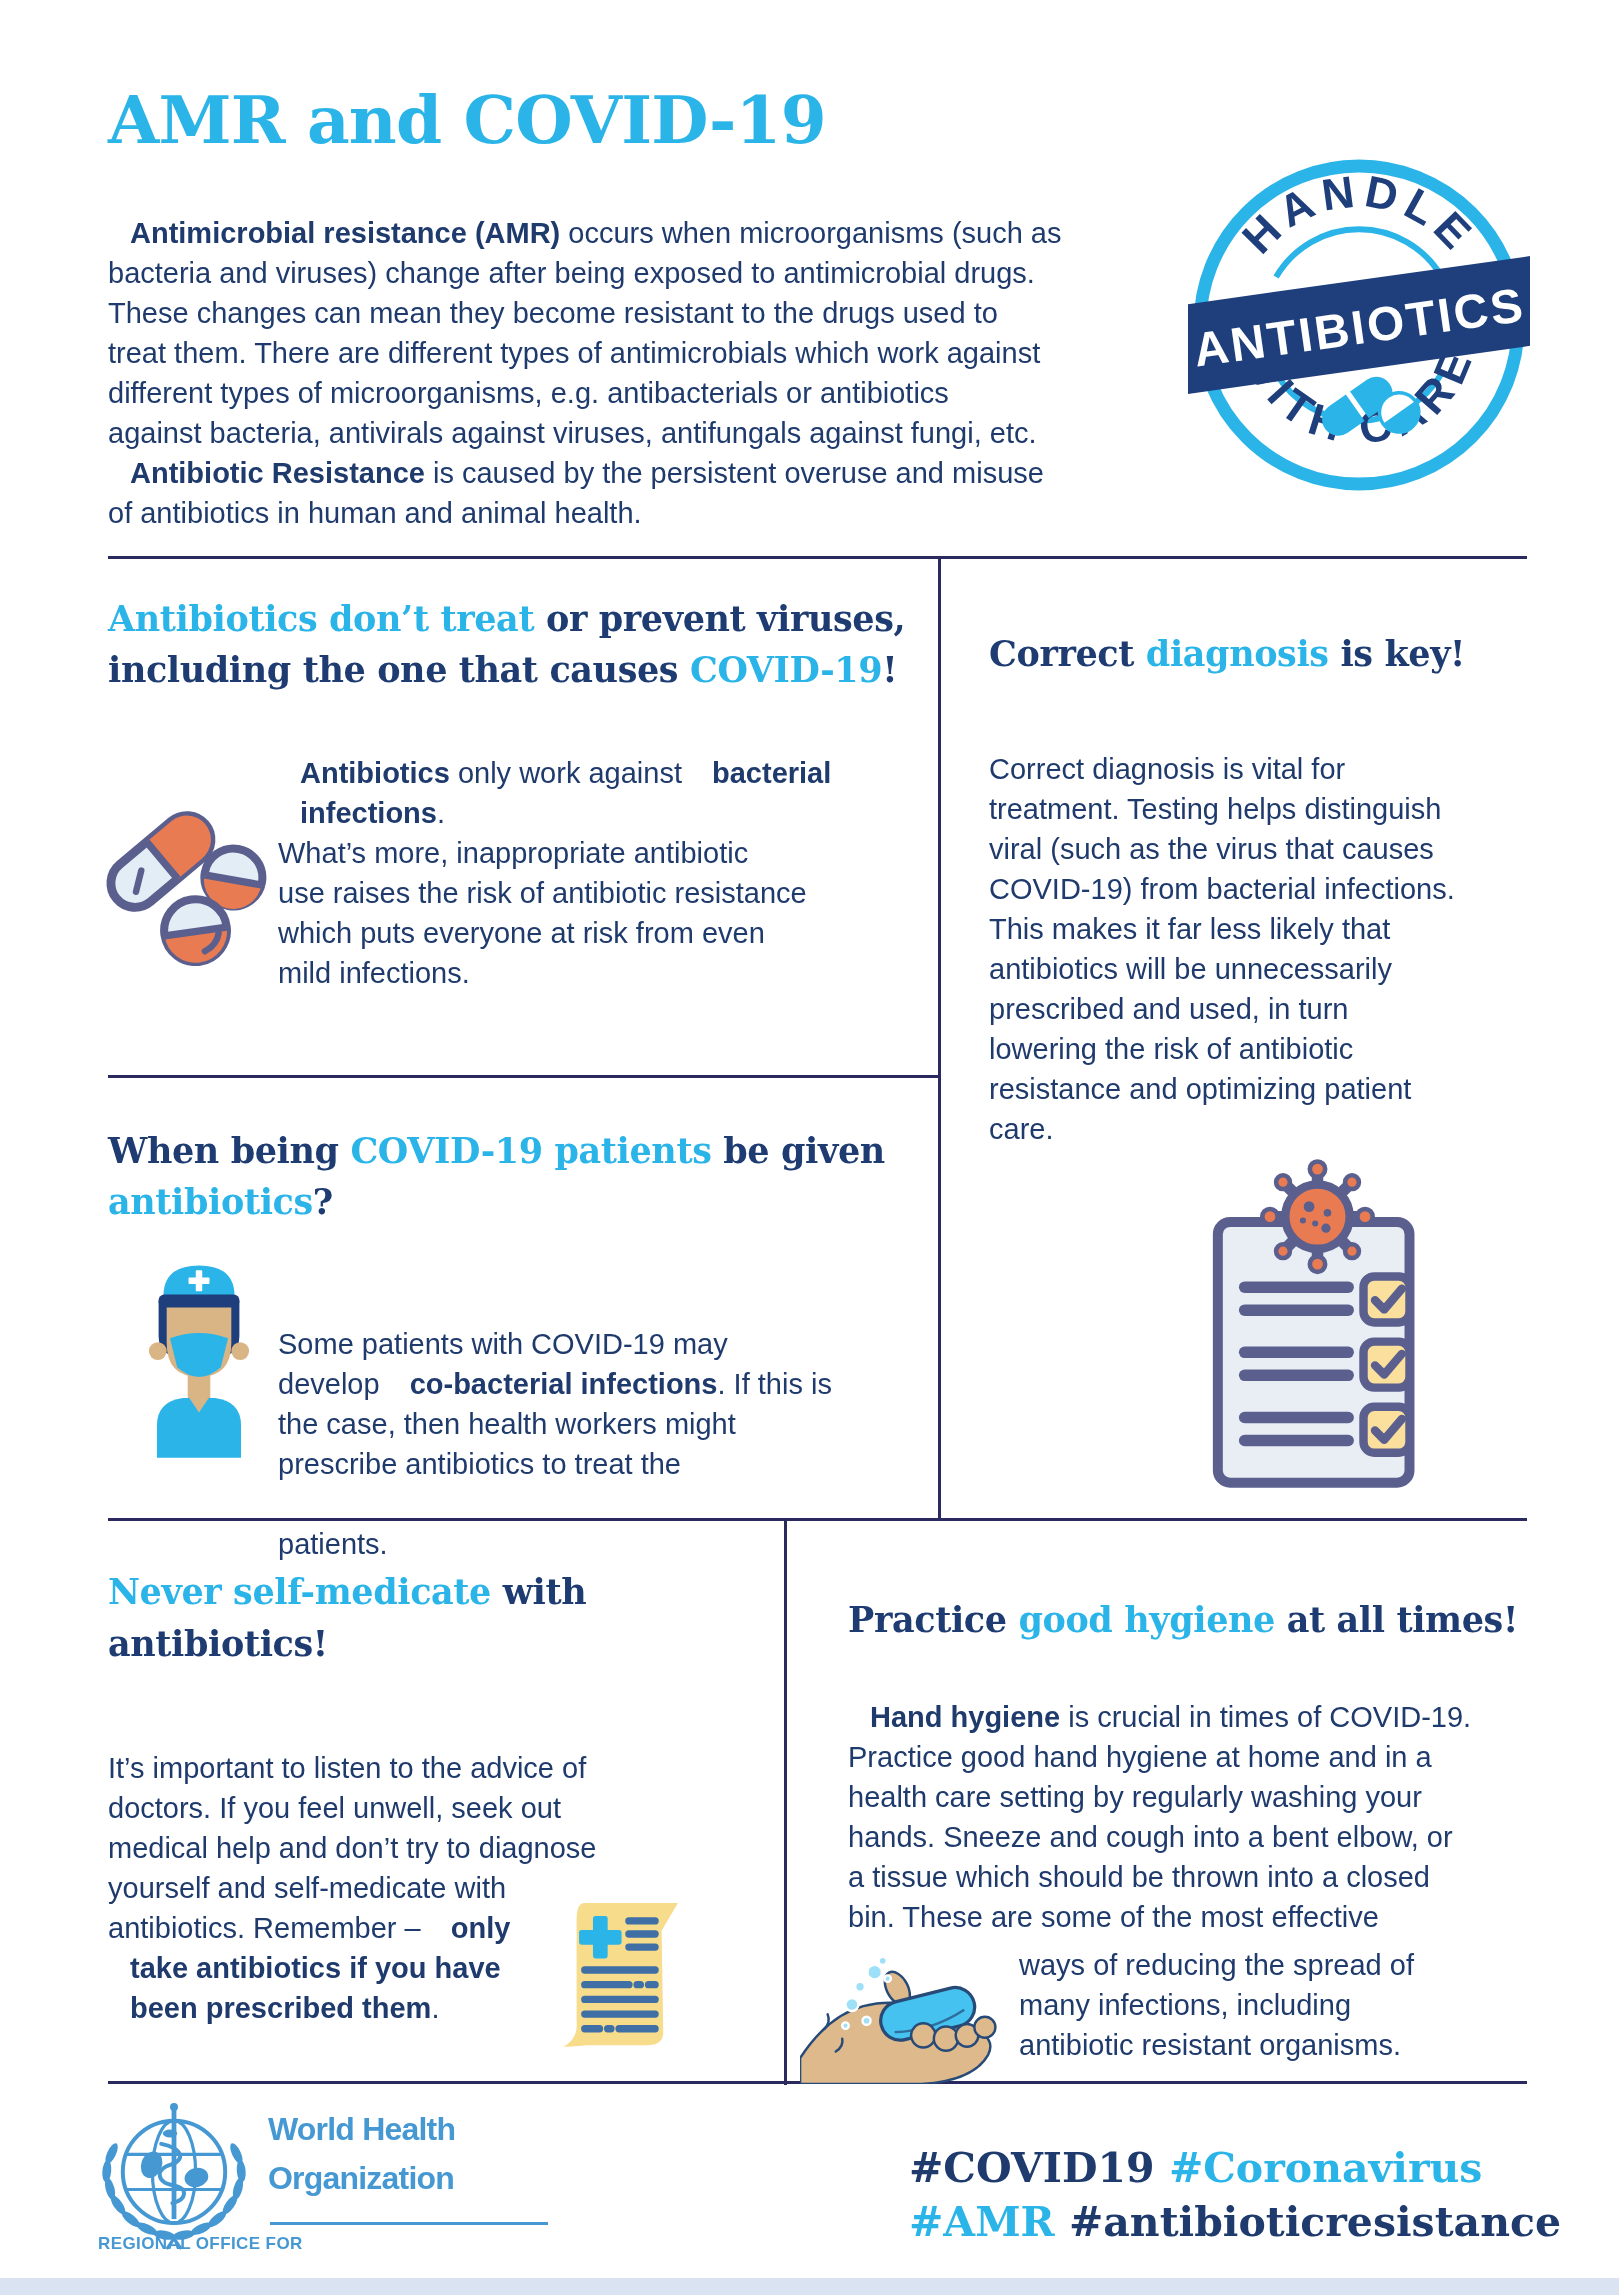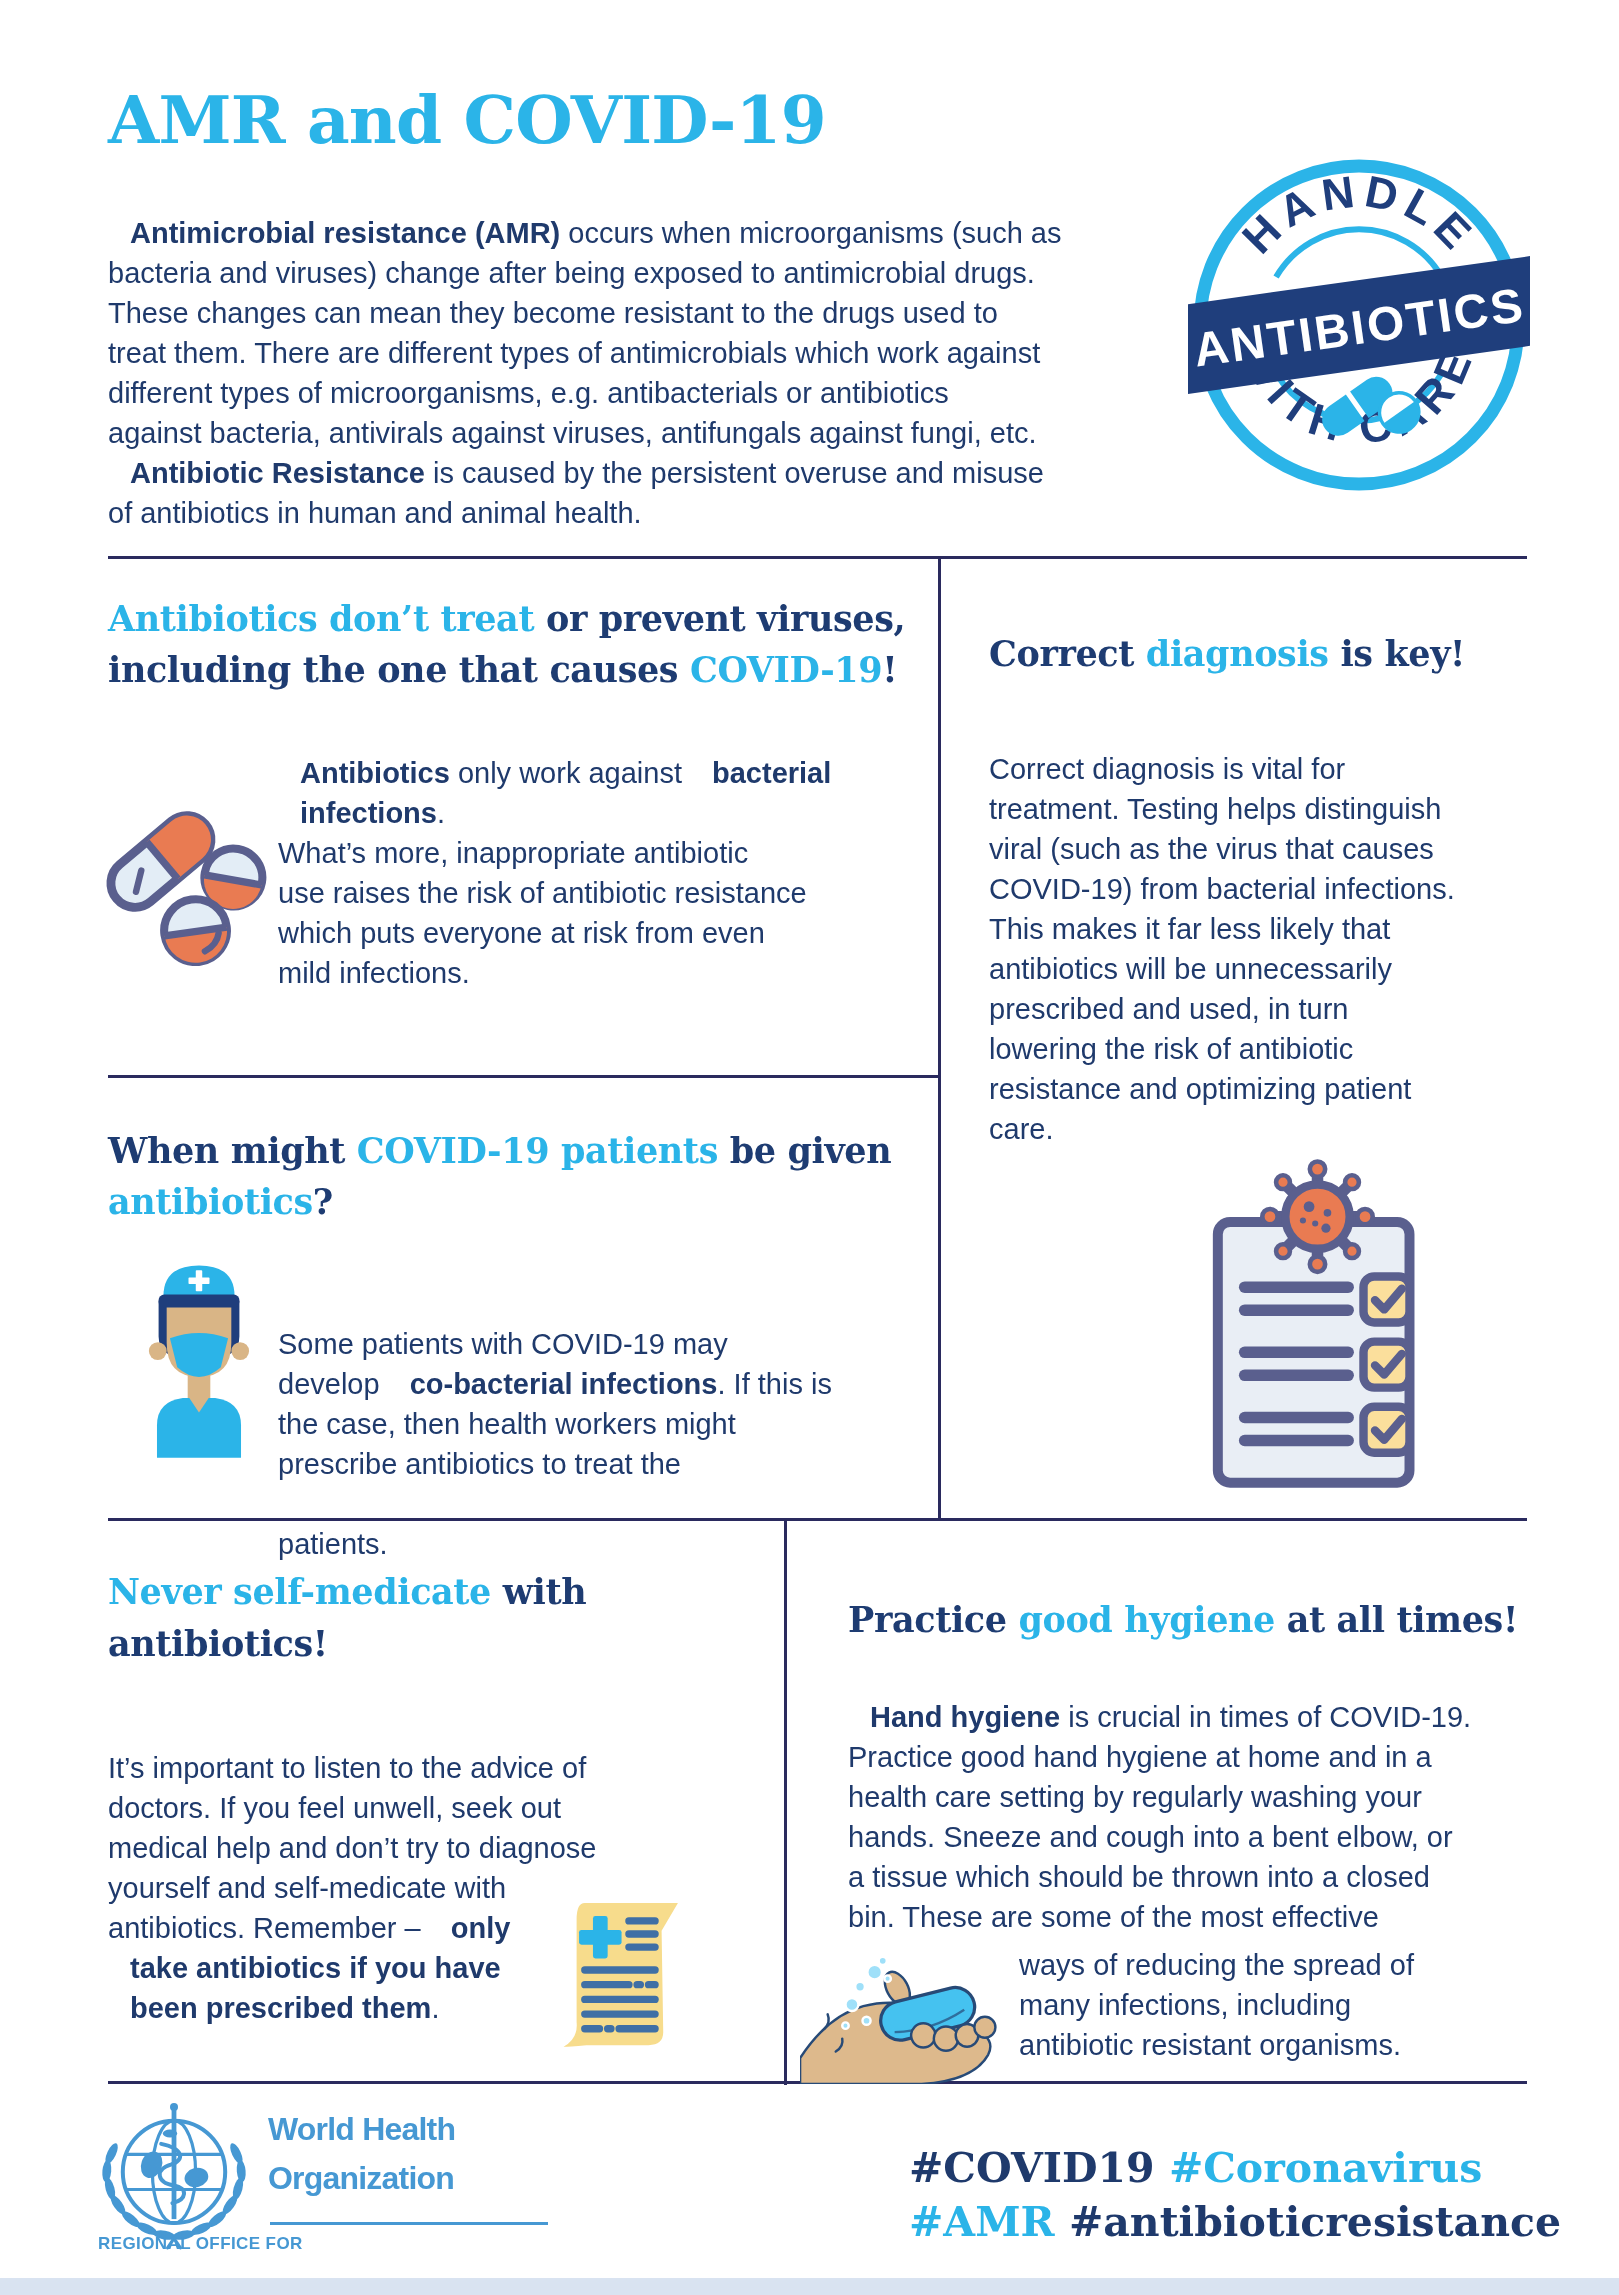--- a/index.html
+++ b/index.html
@@ -138,21 +138,21 @@
   <g>
     <rect x="225" y="166" width="60" height="60" rx="14" style="fill:var(--yellow);stroke:var(--outline)" stroke-width="11"></rect>
     <path d="M 240,197 l 12,12 l 23,-27" fill="none" style="stroke:var(--outline)" stroke-width="11" stroke-linecap="round" stroke-linejoin="round"></path>
     <rect x="225" y="251" width="60" height="60" rx="14" style="fill:var(--yellow);stroke:var(--outline)" stroke-width="11"></rect>
     <path d="M 240,282 l 12,12 l 23,-27" fill="none" style="stroke:var(--outline)" stroke-width="11" stroke-linecap="round" stroke-linejoin="round"></path>
     <rect x="225" y="336" width="60" height="60" rx="14" style="fill:var(--yellow);stroke:var(--outline)" stroke-width="11"></rect>
     <path d="M 240,367 l 12,12 l 23,-27" fill="none" style="stroke:var(--outline)" stroke-width="11" stroke-linecap="round" stroke-linejoin="round"></path>
   </g>
 </svg>
 
-<h2 class="abs serif heading" style="left:108px;top:1125px;"><span>When might </span><span class="c-accent">COVID-19 patients</span><span> be given</span><br><span class="c-accent">antibiotics</span><span>?</span></h2>
+<h2 class="abs serif heading" style="left:108px;top:1125px;"><span>When being </span><span class="c-accent">COVID-19 patients</span><span> be given</span><br><span class="c-accent">antibiotics</span><span>?</span></h2>
 <p class="abs body-text" style="left:278px;top:1324px;"><span>Some patients with COVID-19 may</span><br><span>develop </span><span class="b">co-bacterial infections</span><span>. If this is</span><br><span>the case, then health workers might</span><br><span>prescribe antibiotics to treat the</span><br><br><span>patients.</span></p>
 
 <svg class="abs" style="left:142px;top:1259px;" width="114" height="202" viewBox="0 0 140 250">
   <rect x="56" y="120" width="28" height="60" style="fill:var(--face)"></rect>
   <path d="M 18,246 L 18,206 Q 18,176 50,172 L 90,172 Q 122,176 122,206 L 122,246 Z" style="fill:var(--accent)"></path>
   <path d="M 58,172 L 70,190 L 82,172 Z" style="fill:var(--face)"></path>
   <path d="M 20,52 L 20,96 Q 20,112 32,118 L 38,108 Q 30,94 32,58 Z" style="fill:var(--banner)"></path>
   <path d="M 120,52 L 120,96 Q 120,112 108,118 L 102,108 Q 110,94 108,58 Z" style="fill:var(--banner)"></path>
   <circle cx="19" cy="114" r="11" style="fill:var(--face)"></circle>
   <circle cx="121" cy="114" r="11" style="fill:var(--face)"></circle>

